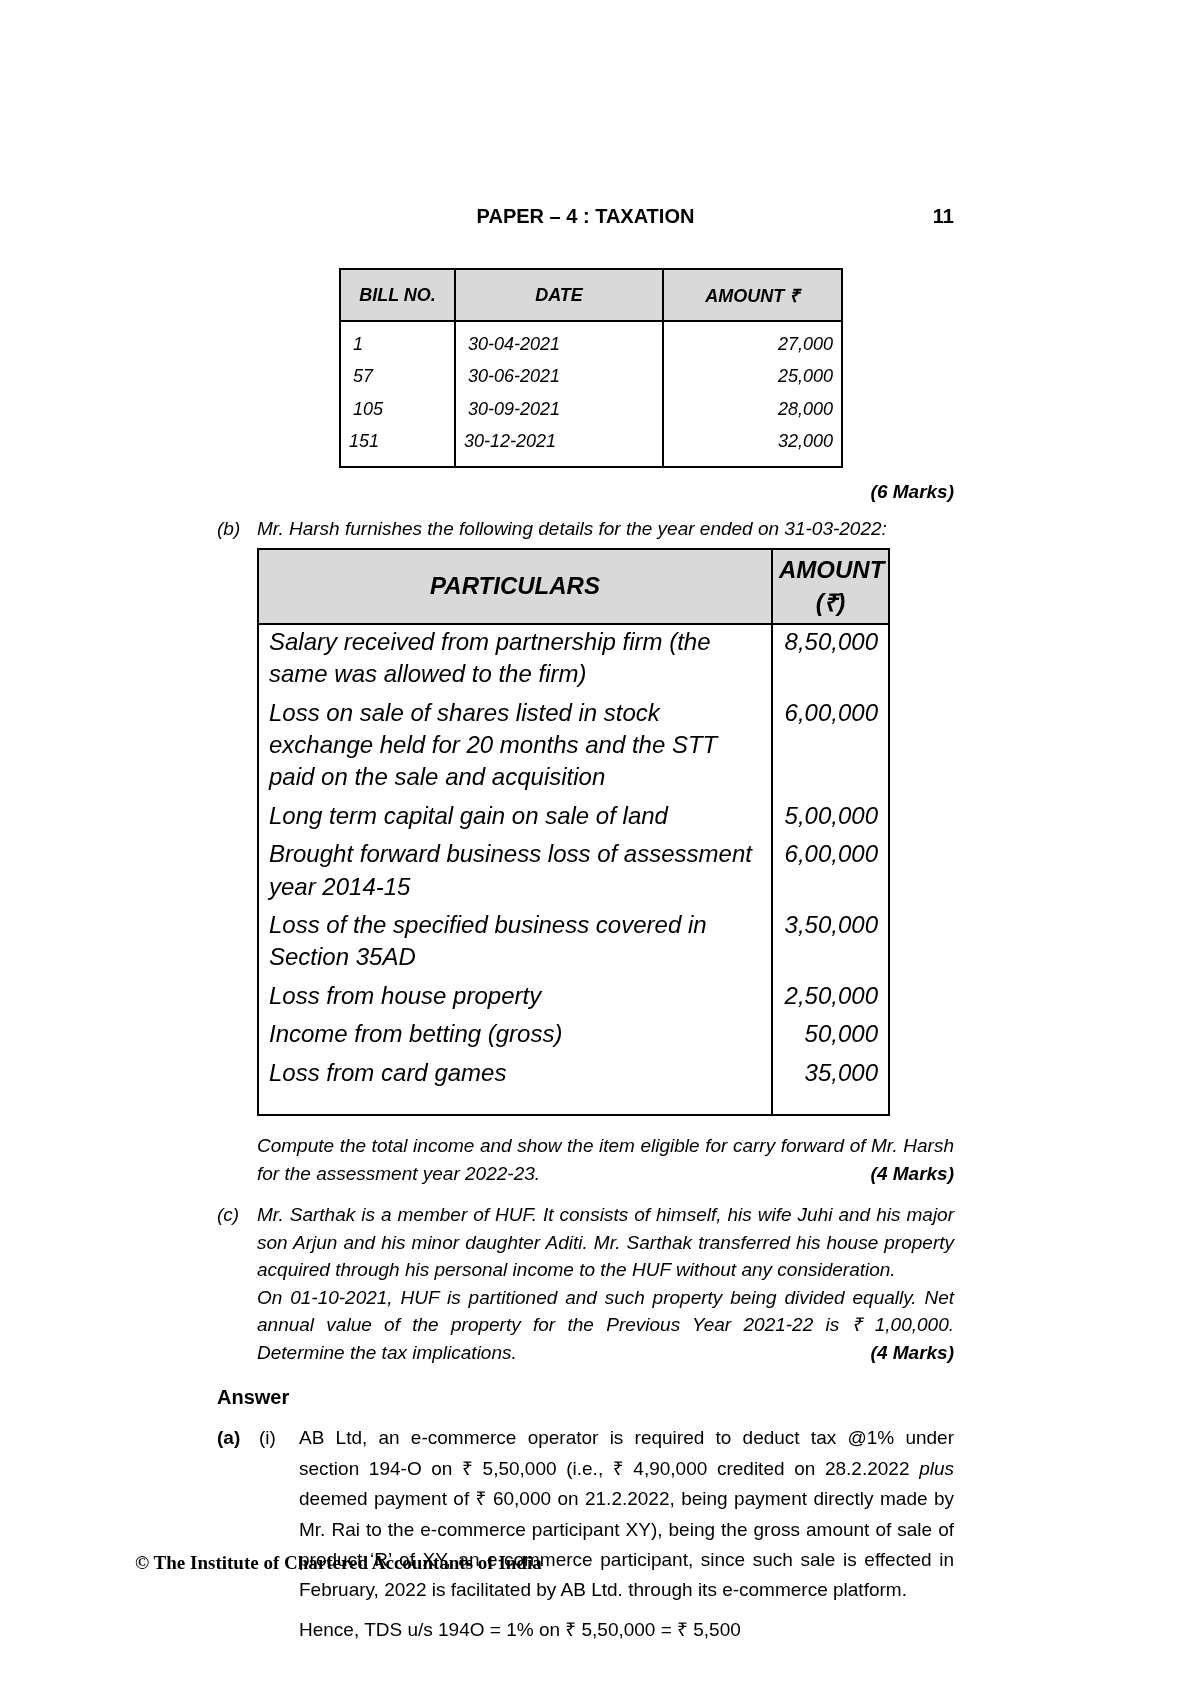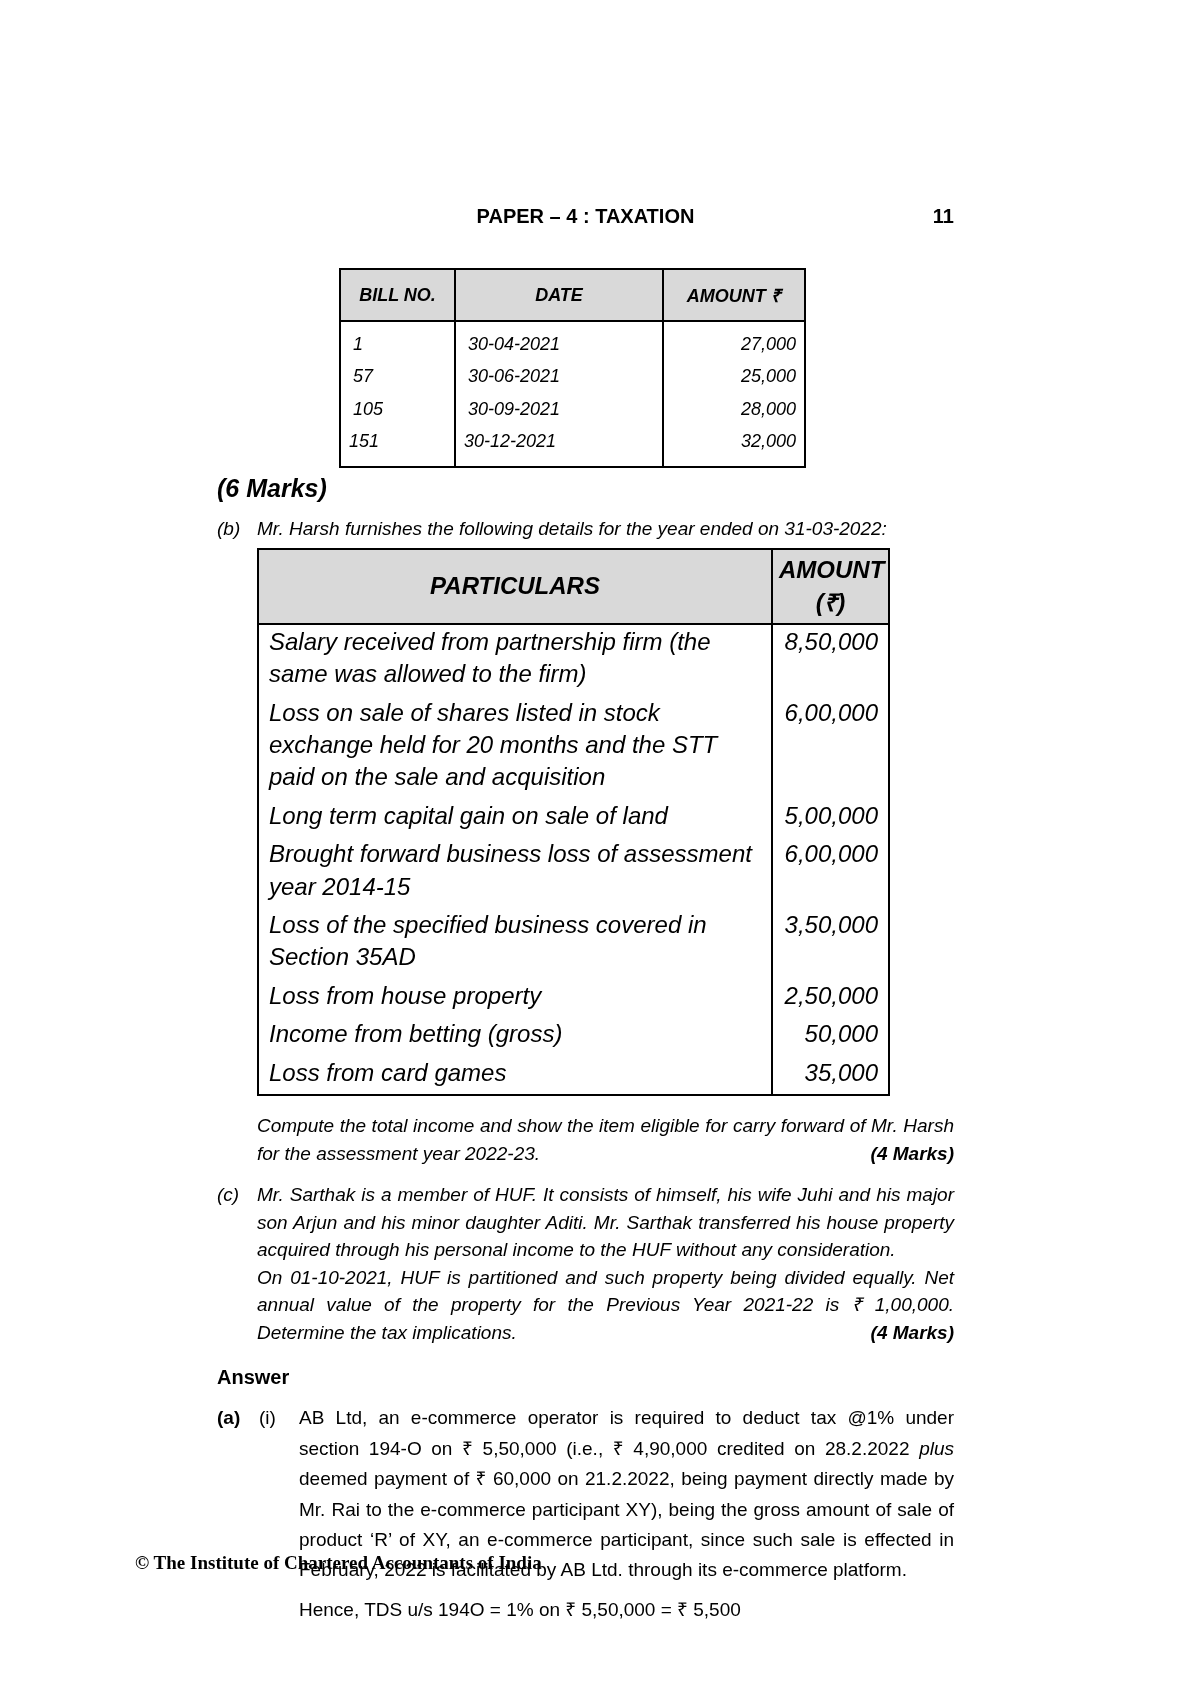--- a/index.html
+++ b/index.html
@@ -15,38 +15,38 @@
 
   .header-row { position:relative; text-align:center; font-size:20px; font-weight:bold; }
   .page-number { position:absolute; right:0; top:0; }
 
   table { border-collapse:collapse; table-layout:fixed; }
 
   .bill-table { margin:40px 0 0 122px; width:465px; font-style:italic; font-size:18px; }
   .bill-table th { background:#d9d9d9; border:2px solid #000; font-weight:bold; height:52px; text-align:center; }
   .bill-table .c1 { width:115px; }
   .bill-table .c2 { width:208px; }
-  .bill-table .c3 { width:142px;margin-top:20px; }
+  .bill-table .c3 { width:179px;margin-top:20px; }
   .bill-table td { border-left:2px solid #000; border-right:2px solid #000; padding:0 12px; line-height:1.8; }
   .bill-table tbody tr:first-child td { padding-top:6px; }
   .bill-table tbody tr:last-child td { border-bottom:2px solid #000000; padding-bottom:8px;padding-left:8px; }
   .bill-table td.num { text-align:right; padding-right:8px; }
 
-  .marks-line { text-align:left; font-weight:bold; font-style:italic; font-size:25px; margin-top:6px; }
+  .marks-line { text-align:right; font-weight:bold; font-style:italic; font-size:19px; margin-top:13px; }
 
   .q-row { display:flex; margin-top:12px; font-style:italic; font-size:19px; line-height:1.45; }
   .q-label { flex:0 0 40px; }
   .q-body { flex:1; text-align:justify; }
 
   .harsh-table { margin:6px 0 0 40px; width:633px; font-style:italic; font-size:24px; }
   .harsh-table th { background:#d9d9d9; border:2px solid #000; font-weight:bold; text-align:center; padding:4px 6px; line-height:1.35; }
   .harsh-table th.amt { width:117px; white-space:pre-line; }
   .harsh-table td { border-left:2px solid #000; border-right:2px solid #000; padding:3px 10px; line-height:1.35; vertical-align:top; }
   .harsh-table tbody tr:first-child td { padding-top:1px; }
-  .harsh-table tbody tr:last-child td { border-bottom:2px solid #000; padding-bottom:5px; }
+  .harsh-table tbody tr:last-child td { border-bottom:2px solid #000; padding-bottom:25px; }
   .harsh-table td.num { text-align:right; }
 
   .para-indent { margin-left:40px; width:697px; }
   .para-marks { position:relative; font-style:italic; font-size:19px; line-height:1.45; text-align:justify; margin-top:16px; }
   .para-marks .marks-br { position:absolute; right:0; bottom:0; font-weight:bold; }
 
   .answer-heading { font-weight:bold; font-size:20px; margin-top:20px; font-style:normal; }
 
   .answer-row { display:flex; font-size:19px; line-height:1.6; margin-top:14px; }
   .a-label { flex:0 0 42px; font-weight:bold; }

